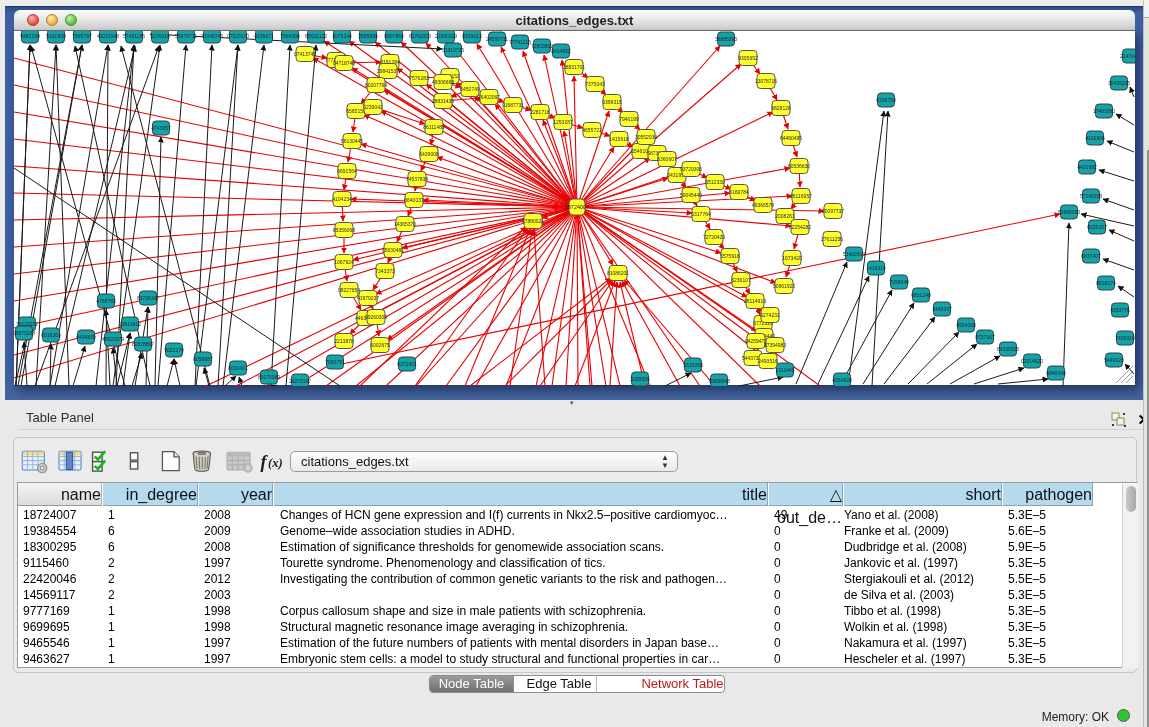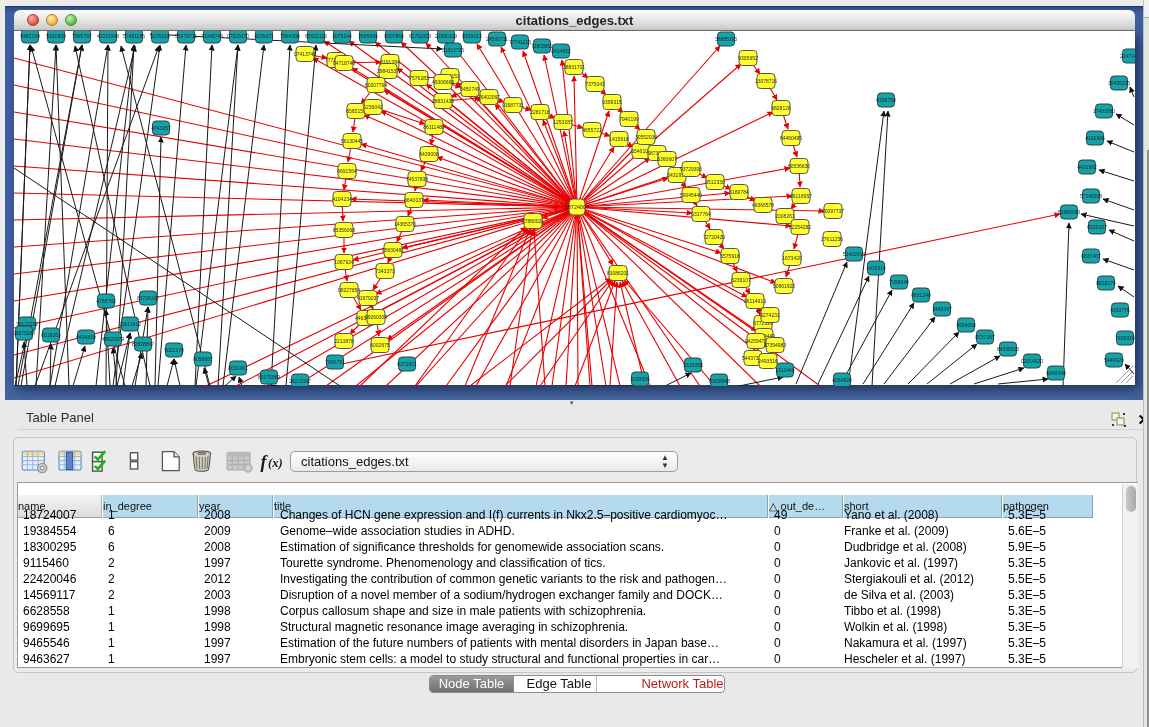--- a/index.html
+++ b/index.html
@@ -12,21 +12,21 @@
 #rstrip .d{position:absolute;left:3px;top:150px;width:3px;height:577px;background:#8f8f8f}
 #rstrip .b{position:absolute;left:0;top:0;width:6px;height:18px;background:#f2f2f2;border-bottom:1px solid #a8a8a8}
 #tpanel{position:absolute;left:0;top:400px;width:1143px;height:327px;background:#e9e9e9}
 #tptitle{position:absolute;left:18px;top:2px;width:100%;height:28px;border-bottom:1px solid #d2d2d2}
 #tptitle .x{position:absolute;left:8px;top:8px;font-size:13px;color:#2e2e2e}
 #container{position:absolute;left:13px;top:37px;width:1124px;height:236px;background:#ebebeb;border:1px solid #c6c6c6;border-radius:5px}
 #combo{position:absolute;left:290px;top:451px;width:388px;height:21px;background:linear-gradient(180deg,#ffffff,#f2f2f2 60%,#e9e9e9);border:1px solid #9d9d9d;border-radius:5px;font-size:13px;color:#111;line-height:19px;padding-left:10px}
 #combo .ar{position:absolute;right:8px;top:2px;font-size:8px;color:#333;line-height:8px}
 #tbl{position:absolute;left:17px;top:482px;width:1121px;height:186px;background:#fff;border:1px solid #9a9a9a;border-right:none;font-size:12px;color:#000}
 #thead{position:absolute;left:0;top:0;height:23px;width:1120px}
-#thead .h{position:absolute;top:12px;height:23px;background:#b5daed;border-right:1px solid #87a5b5;border-bottom:1px solid #87a5b5;text-align:left;line-height:23px;font-size:11px;color:#111}
+#thead .h{position:absolute;top:0;height:23px;background:#b5daed;border-right:1px solid #87a5b5;border-bottom:1px solid #87a5b5;text-align:right;line-height:23px;font-size:16px;color:#111}
 #tbody{position:absolute;left:0;top:24px;width:1120px}
 .tr{position:relative;height:16px;line-height:16px;white-space:nowrap}
 .tr div{position:absolute;top:0;height:16px;overflow:hidden}
 .c0{left:5px;width:80px}.c1{left:90px;width:95px}.c2{left:186px;width:74px}.c3{left:262px;width:489px}.c4{left:756px;width:73px}.c5{left:826px;width:160px;text-align:left}.c6{left:990px;width:90px}
 #vscroll{position:absolute;left:1104px;top:1px;width:16px;height:184px;background:#f2f2f2;border-left:1px solid #d0d0d0}
 #vscroll .th{position:absolute;left:2.5px;top:2px;width:10px;height:26px;background:linear-gradient(90deg,#c9c9c9,#a8a8a8);border-radius:5px}
 #tabs{position:absolute;left:429px;top:675px;width:296px;height:18px;border:1px solid #8d8d8d;border-radius:4px;background:#fff;font-size:13px}
 #tabs div{position:absolute;top:0;height:16px;line-height:16px;text-align:center}
 #tabs .sel{left:0;width:84px;background:linear-gradient(180deg,#9a9a9a,#6f6f6f);color:#fff;border-radius:3px 0 0 3px;border-right:1px solid #8d8d8d}
 #tabs .t2{left:92px;width:75px;color:#111;border-right:1px solid #bbb}
@@ -730,27 +730,26 @@
           <div class="c2">2012</div>
           <div class="c3">Investigating the contribution of common genetic variants to the risk and pathogen…</div>
           <div class="c4">0</div>
           <div class="c5">Stergiakouli et al. (2012)</div>
           <div class="c6">5.5E–5</div>
         </div>
         <div class="tr">
           <div class="c0">14569117</div>
           <div class="c1">2</div>
           <div class="c2">2003</div>
-          <div class="c3">Disruption of a novel member of a sodium/hydrogen exchanger family and DOCK…</div>
           <div class="c4">0</div>
           <div class="c5">de Silva et al. (2003)</div>
           <div class="c6">5.3E–5</div>
         </div>
         <div class="tr">
-          <div class="c0">6628558</div>
+          <div class="c0">9777169</div>
           <div class="c1">1</div>
           <div class="c2">1998</div>
           <div class="c3">Corpus callosum shape and size in male patients with schizophrenia.</div>
           <div class="c4">0</div>
           <div class="c5">Tibbo et al. (1998)</div>
           <div class="c6">5.3E–5</div>
         </div>
         <div class="tr">
           <div class="c0">9699695</div>
           <div class="c1">1</div>
@@ -781,17 +780,21 @@
       </div>
    <div id="vscroll">
         <div class="th"></div>
       </div>
  </div>
  <div id="tabs">
       <div class="sel">Node Table</div>
       <div class="t2">Edge Table</div>
       <div class="t3">Network Table</div>
     </div>
+ <div id="status">
+      <div class="m">Memory: OK</div>
+      <div class="g"></div>
+    </div>
  <div id="splitter">▾</div>
  <div id="rstrip">
       <div class="d"></div>
       <div class="b"></div>
     </div>
 </div>
 </body></html>

